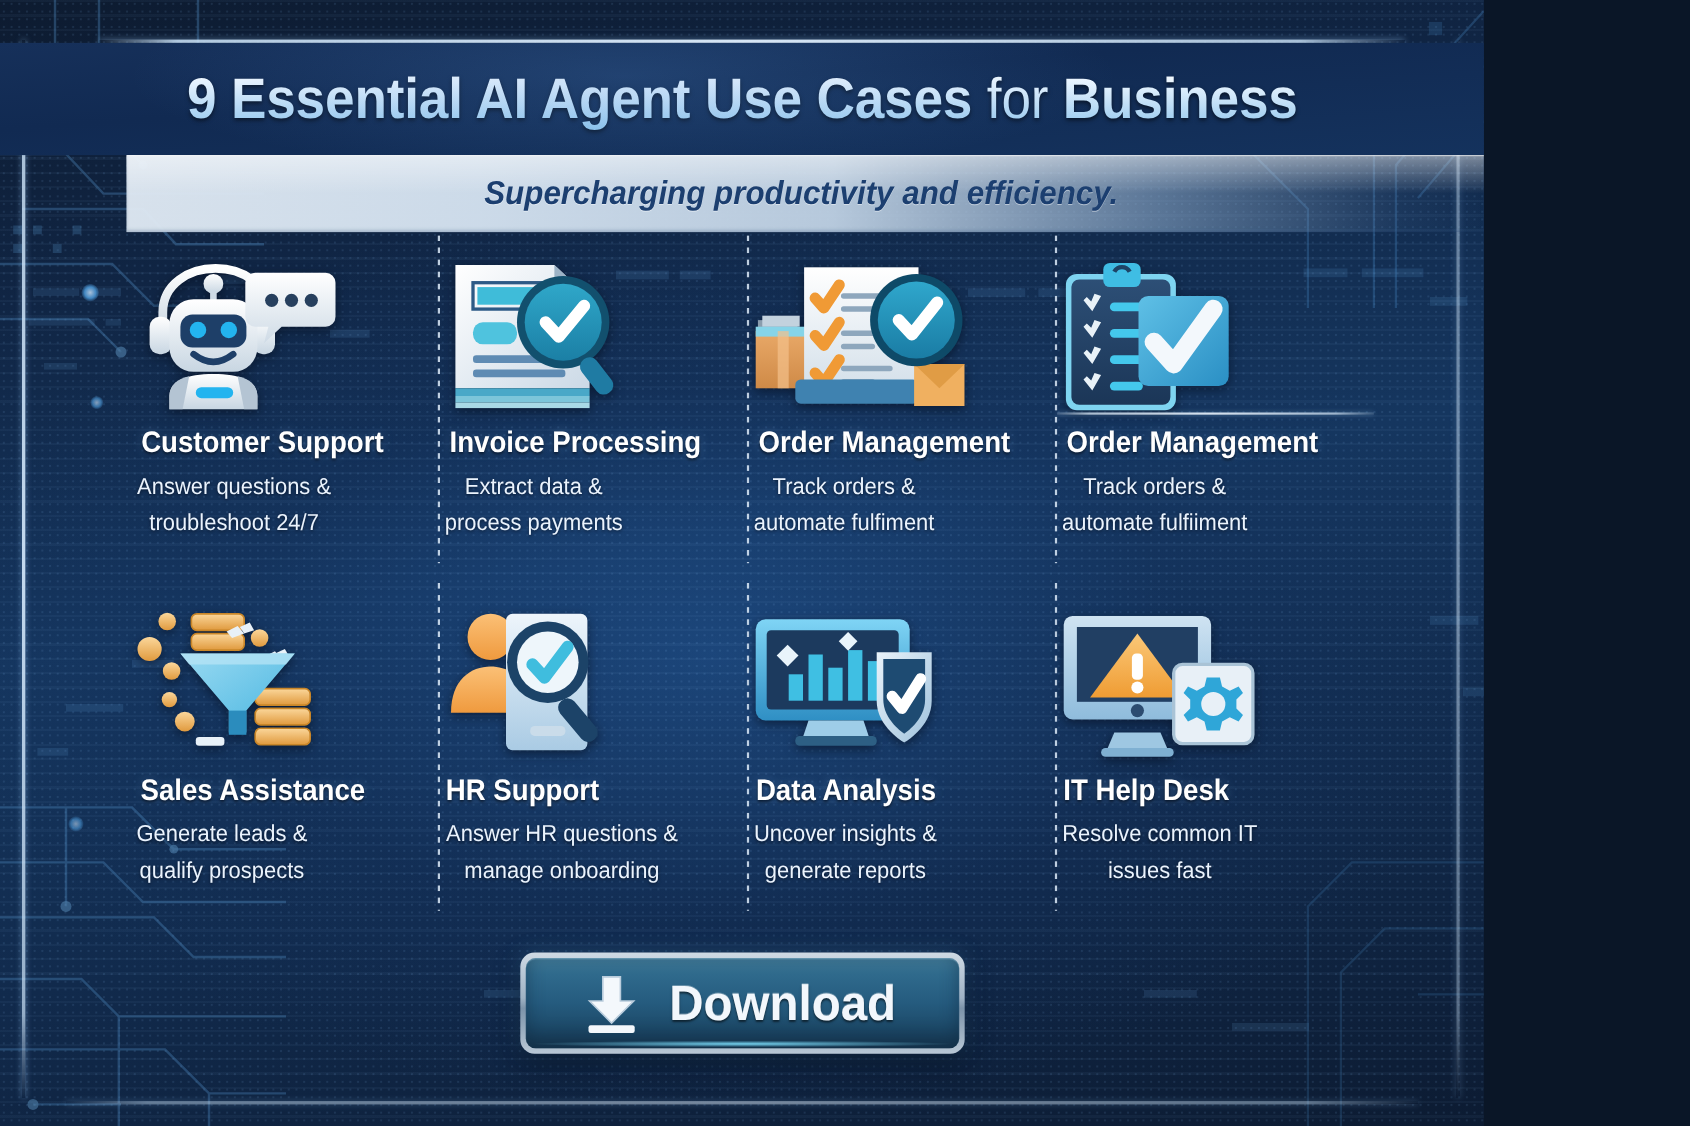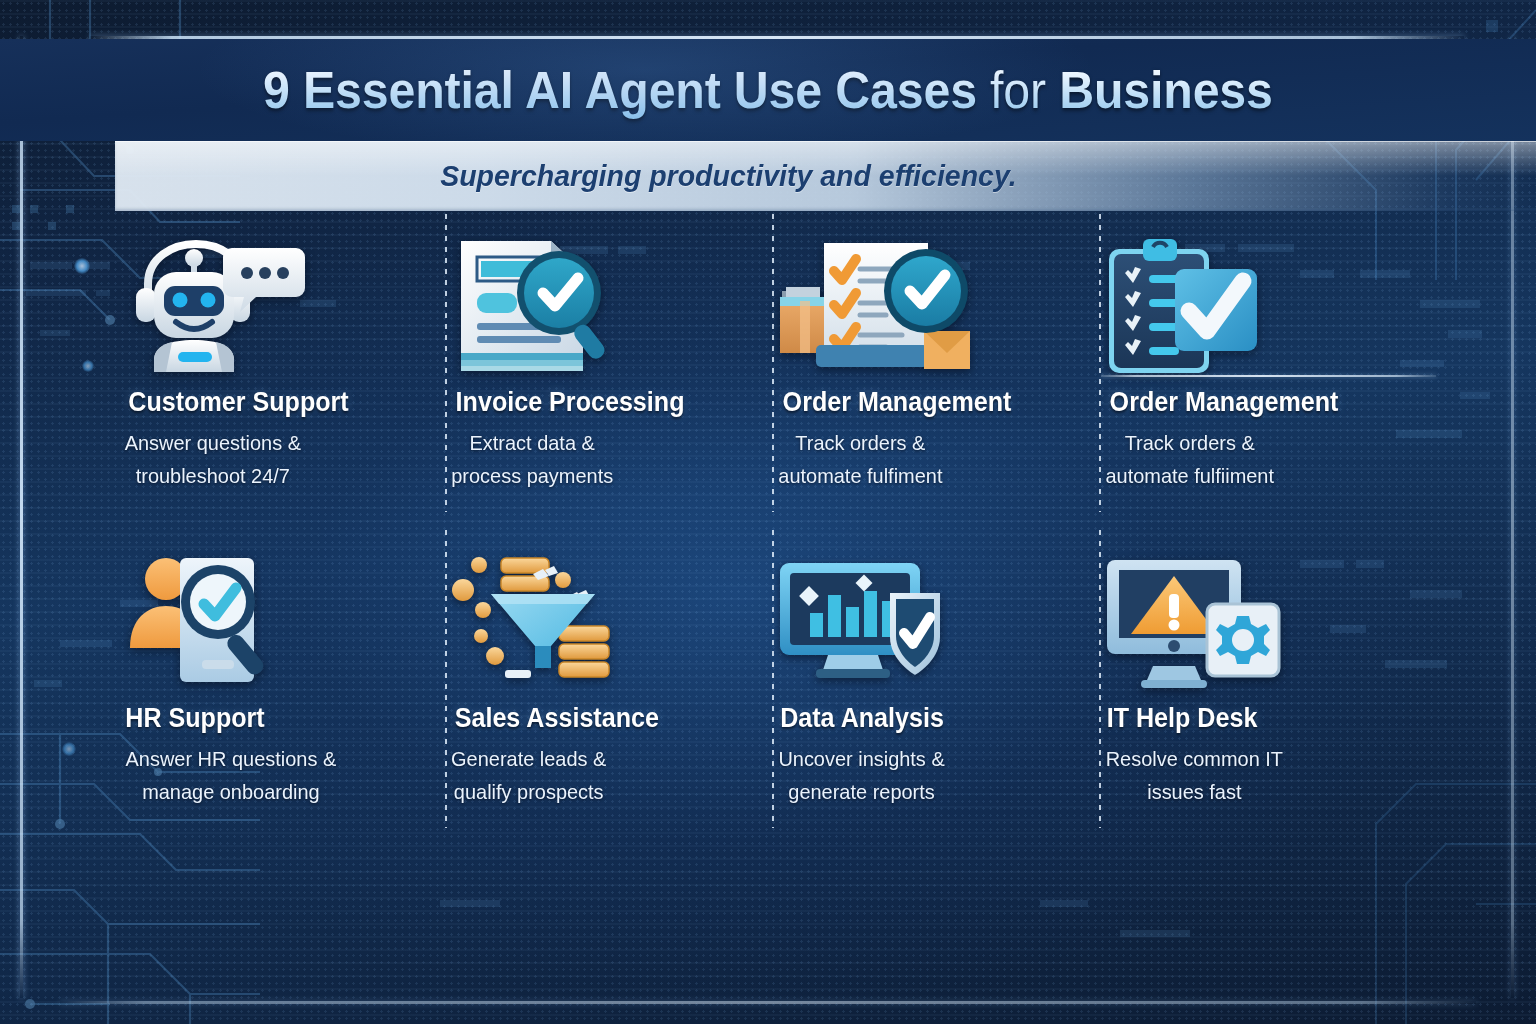--- a/index.html
+++ b/index.html
@@ -6,21 +6,21 @@
   html,body { width:1536px; height:1024px; overflow:hidden; }
   body {
     font-family:"Liberation Sans", sans-serif;
     background:#0a1627;
     position:relative;
   }
 
   
   #poster {
     position:absolute; inset:0;
-    width:1536px; height:1024px;
+    width:1349px; height:1024px;
     overflow:hidden;
     background:
       radial-gradient(ellipse 900px 520px at 48% 58%, rgba(34,86,150,.55) 0%, rgba(20,52,100,.28) 48%, rgba(10,24,48,0) 80%),
       linear-gradient(170deg,#0d1b30 0%,#102544 22%,#15365f 48%,#112a4c 72%,#0c1b32 100%);
   }
 
   
   .circuit {
     position:absolute; inset:0;
     pointer-events:none;
@@ -520,20 +520,68 @@
       <div class="card-title">Order Management</div>
       <div class="card-desc">
         <div>Track orders &amp;</div>
         <div>automate fulfiiment</div>
       </div>
       <div class="row-divider"></div>
     </div>
 
     <div class="card">
       <div class="icon-wrap">
+        <svg width="180" height="140" viewBox="0 0 180 140">
+          <defs>
+            <linearGradient id="g-fun" x1="0" y1="0" x2="1" y2="1">
+              <stop offset="0" stop-color="#9adaf2"></stop>
+                <stop offset="55" stop-color="#47b5e0"></stop>
+                <stop offset="1" stop-color="#2d92c4"></stop>
+            </linearGradient>
+            <linearGradient id="g-coin" x1="0" y1="0" x2="0" y2="1">
+              <stop offset="0" stop-color="#fbd79b"></stop>
+                <stop offset="1" stop-color="#e09a3e"></stop>
+            </linearGradient>
+          </defs>
+          <g fill="url(#g-coin)" stroke="#c98628" stroke-width="1.5">
+            <rect x="54" y="6" width="48" height="15" rx="5"></rect>
+            <rect x="54" y="24" width="48" height="15" rx="5"></rect>
+            <rect x="112" y="74" width="50" height="15" rx="5"></rect>
+            <rect x="112" y="92" width="50" height="15" rx="5"></rect>
+            <rect x="112" y="110" width="50" height="15" rx="5"></rect>
+          </g>
+          <g fill="url(#g-coin)">
+            <circle cx="32" cy="13" r="8"></circle>
+            <circle cx="16" cy="38" r="11"></circle>
+            <circle cx="36" cy="58" r="8"></circle>
+            <circle cx="34" cy="84" r="7"></circle>
+            <circle cx="48" cy="104" r="9"></circle>
+            <circle cx="116" cy="28" r="8"></circle>
+          </g>
+          <g fill="#e8f1f8">
+            <path d="M86 22 l10 -5 6 7 -11 4z"></path>
+            <path d="M98 18 l9 -4 4 7 -9 3z"></path>
+            <path d="M118 46 l12 -6 6 8 -12 5z"></path>
+            <path d="M130 42 l9 -4 4 7 -9 3z"></path>
+            <rect x="58" y="118" width="26" height="8" rx="3"></rect>
+          </g>
+          <path d="M44 42 H148 L104 94 V114 H88 V94 Z" fill="url(#g-fun)"></path>
+          <path d="M44 42 H148 L140 52 H52 Z" fill="#b7e4f6" opacity=".75"></path>
+          <rect x="88" y="94" width="16" height="22" fill="#2b8cbd"></rect>
+        </svg>
+      </div>
+      <div class="card-title">Sales Assistance</div>
+      <div class="card-desc">
+        <div>Generate leads &amp;</div>
+        <div>qualify prospects</div>
+      </div>
+    </div>
+
+    <div class="card">
+      <div class="icon-wrap">
         <svg width="160" height="140" viewBox="0 0 160 140">
           <defs>
             <linearGradient id="g-pers" x1="0" y1="0" x2="0" y2="1">
               <stop offset="0" stop-color="#fbc076"></stop>
                 <stop offset="1" stop-color="#ef9a3e"></stop>
             </linearGradient>
             <linearGradient id="g-card" x1="0" y1="0" x2="0" y2="1">
               <stop offset="0" stop-color="#eef5fb"></stop>
                 <stop offset="1" stop-color="#aacbe4"></stop>
             </linearGradient>
@@ -545,68 +593,20 @@
           <circle cx="98" cy="50" r="37" fill="#1c4368"></circle>
           <circle cx="98" cy="50" r="28" fill="#eef6fb"></circle>
           <path d="M84 52 L95 64 L116 36" fill="none" stroke="#3fbdde" stroke-width="11" stroke-linecap="round" stroke-linejoin="round"></path>
           <rect x="117" y="80" width="17" height="46" rx="8" transform="rotate(-40 125 103)" fill="#1c4368"></rect>
         </svg>
       </div>
       <div class="card-title">HR Support</div>
       <div class="card-desc">
         <div>Answer HR questions &amp;</div>
         <div>manage onboarding</div>
-      </div>
-    </div>
-
-    <div class="card">
-      <div class="icon-wrap">
-        <svg width="180" height="140" viewBox="0 0 180 140">
-          <defs>
-            <linearGradient id="g-fun" x1="0" y1="0" x2="1" y2="1">
-              <stop offset="0" stop-color="#9adaf2"></stop>
-                <stop offset="55" stop-color="#47b5e0"></stop>
-                <stop offset="1" stop-color="#2d92c4"></stop>
-            </linearGradient>
-            <linearGradient id="g-coin" x1="0" y1="0" x2="0" y2="1">
-              <stop offset="0" stop-color="#fbd79b"></stop>
-                <stop offset="1" stop-color="#e09a3e"></stop>
-            </linearGradient>
-          </defs>
-          <g fill="url(#g-coin)" stroke="#c98628" stroke-width="1.5">
-            <rect x="54" y="6" width="48" height="15" rx="5"></rect>
-            <rect x="54" y="24" width="48" height="15" rx="5"></rect>
-            <rect x="112" y="74" width="50" height="15" rx="5"></rect>
-            <rect x="112" y="92" width="50" height="15" rx="5"></rect>
-            <rect x="112" y="110" width="50" height="15" rx="5"></rect>
-          </g>
-          <g fill="url(#g-coin)">
-            <circle cx="32" cy="13" r="8"></circle>
-            <circle cx="16" cy="38" r="11"></circle>
-            <circle cx="36" cy="58" r="8"></circle>
-            <circle cx="34" cy="84" r="7"></circle>
-            <circle cx="48" cy="104" r="9"></circle>
-            <circle cx="116" cy="28" r="8"></circle>
-          </g>
-          <g fill="#e8f1f8">
-            <path d="M86 22 l10 -5 6 7 -11 4z"></path>
-            <path d="M98 18 l9 -4 4 7 -9 3z"></path>
-            <path d="M118 46 l12 -6 6 8 -12 5z"></path>
-            <path d="M130 42 l9 -4 4 7 -9 3z"></path>
-            <rect x="58" y="118" width="26" height="8" rx="3"></rect>
-          </g>
-          <path d="M44 42 H148 L104 94 V114 H88 V94 Z" fill="url(#g-fun)"></path>
-          <path d="M44 42 H148 L140 52 H52 Z" fill="#b7e4f6" opacity=".75"></path>
-          <rect x="88" y="94" width="16" height="22" fill="#2b8cbd"></rect>
-        </svg>
-      </div>
-      <div class="card-title">Sales Assistance</div>
-      <div class="card-desc">
-        <div>Generate leads &amp;</div>
-        <div>qualify prospects</div>
       </div>
     </div>
 
     <div class="card">
       <div class="icon-wrap">
         <svg width="172" height="134" viewBox="0 0 172 134">
           <defs>
             <linearGradient id="g-scr" x1="0" y1="0" x2="0" y2="1">
               <stop offset="0" stop-color="#7fd4f5"></stop>
                 <stop offset="1" stop-color="#2f8fc4"></stop>
@@ -672,14 +672,25 @@
         </svg>
       </div>
       <div class="card-title">IT Help Desk</div>
       <div class="card-desc">
         <div>Resolve common IT</div>
         <div>issues fast</div>
       </div>
     </div>
   </div>
 
+  <div class="dl-wrap">
+    <div class="dl-btn">
+      <div class="dl-inner">
+        <svg width="52" height="56" viewBox="0 0 52 56">
+          <path d="M18 4 H34 V26 H46 L26 46 L6 26 H18 Z" fill="#f4f8fc" stroke="#b9ccdc" stroke-width="1.5"></path>
+          <rect x="5" y="48" width="42" height="7" rx="2" fill="#f4f8fc"></rect>
+        </svg>
+        <span class="dl-label">Download</span>
+      </div>
+    </div>
+  </div>
 
 </div>
 
 </body></html>

